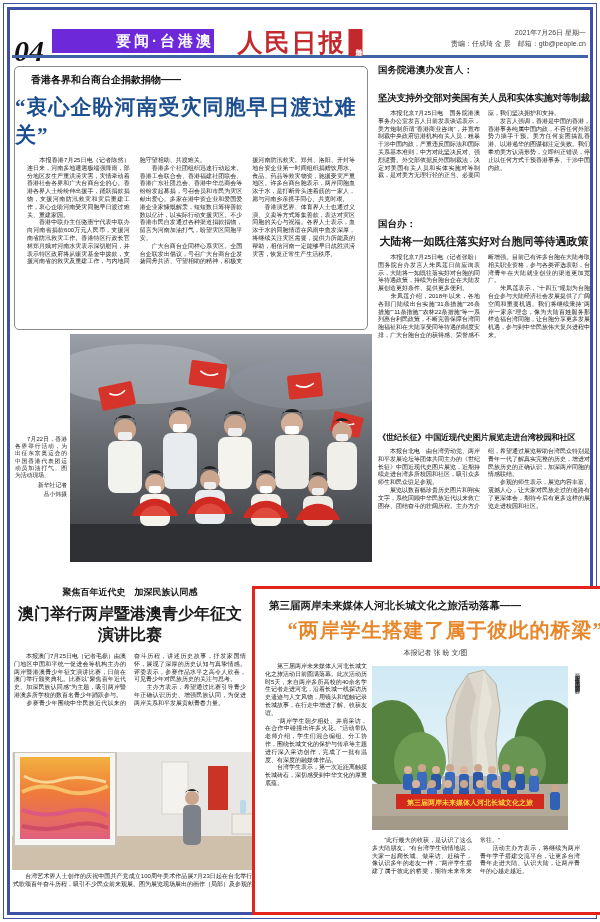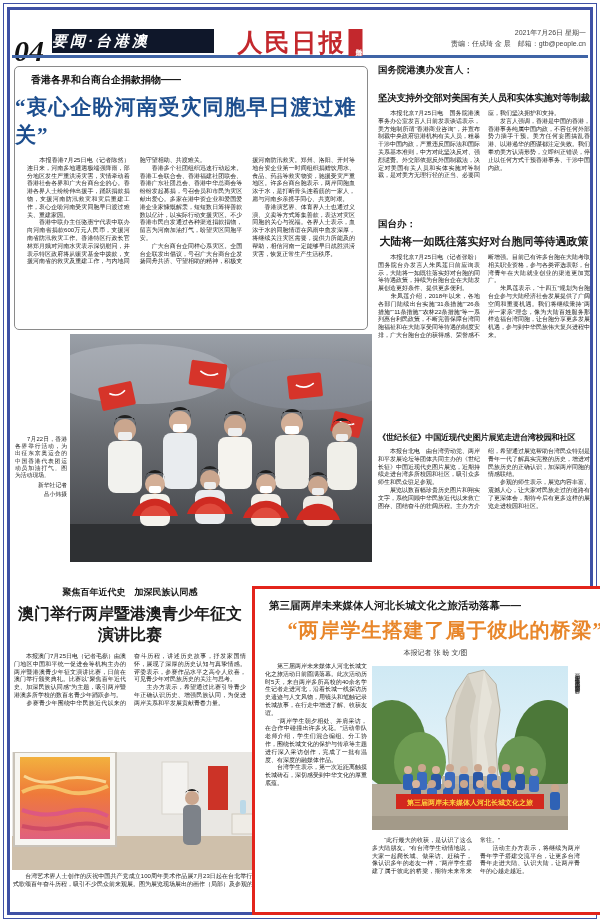--- a/index.html
+++ b/index.html
@@ -3,22 +3,22 @@
 <meta charset="utf-8">
 <style>
   html,body{margin:0;padding:0;background:#fff;}
   .sheet{position:relative;width:600px;height:922px;background:#ffffff;overflow:hidden;
          font-family:"Liberation Sans",sans-serif;color:#1a1a1a;}
   .frame-outer{position:absolute;inset:3px;border:1px solid #3f51a5;pointer-events:none;}
   .frame-inner{position:absolute;inset:7px;border:3px solid #3f51a5;pointer-events:none;}
 
   
   .page-num{position:absolute;left:14px;top:22px;font:italic bold 30px "Liberation Serif",serif;color:#111;margin-top:12px;}
-  .section-box{position:absolute;left:52px;top:29px;width:162px;height:24px;background:#0f172a;color:#fff;
-               font-weight:bold;font-size:15px;line-height:24px;text-align:left;letter-spacing:3px;font-style:italic;}
+  .section-box{position:absolute;left:52px;top:29px;width:162px;height:24px;background:#6d28d9;color:#fff;
+               font-weight:bold;font-size:15px;line-height:24px;text-align:right;letter-spacing:3px;}
   .header-rule{position:absolute;left:12px;top:55px;width:576px;height:3px;background:#3f64a6;}
   .masthead{position:absolute;left:50%;top:26px;transform:translateX(-50%);display:flex;align-items:center;gap:3px;}
   .masthead-title{color:#c3282d;font-family:"Liberation Serif",serif;font-weight:bold;font-size:25px;letter-spacing:2px;}
   .masthead-badge{width:14px;height:26px;background:#c3282d;color:#fff;font-size:7px;line-height:8px;
                   writing-mode:vertical-rl;text-orientation:upright;text-align:center;padding-top:1px;}
   .dateline{position:absolute;right:14px;top:27px;text-align:right;font-size:7px;line-height:11px;color:#444;}
 
   
   .kicker{font-weight:bold;color:#111;}
   .body-text{font-size:6px;line-height:7.8px;text-align:justify;color:#222;white-space:pre-line;overflow:hidden;}

